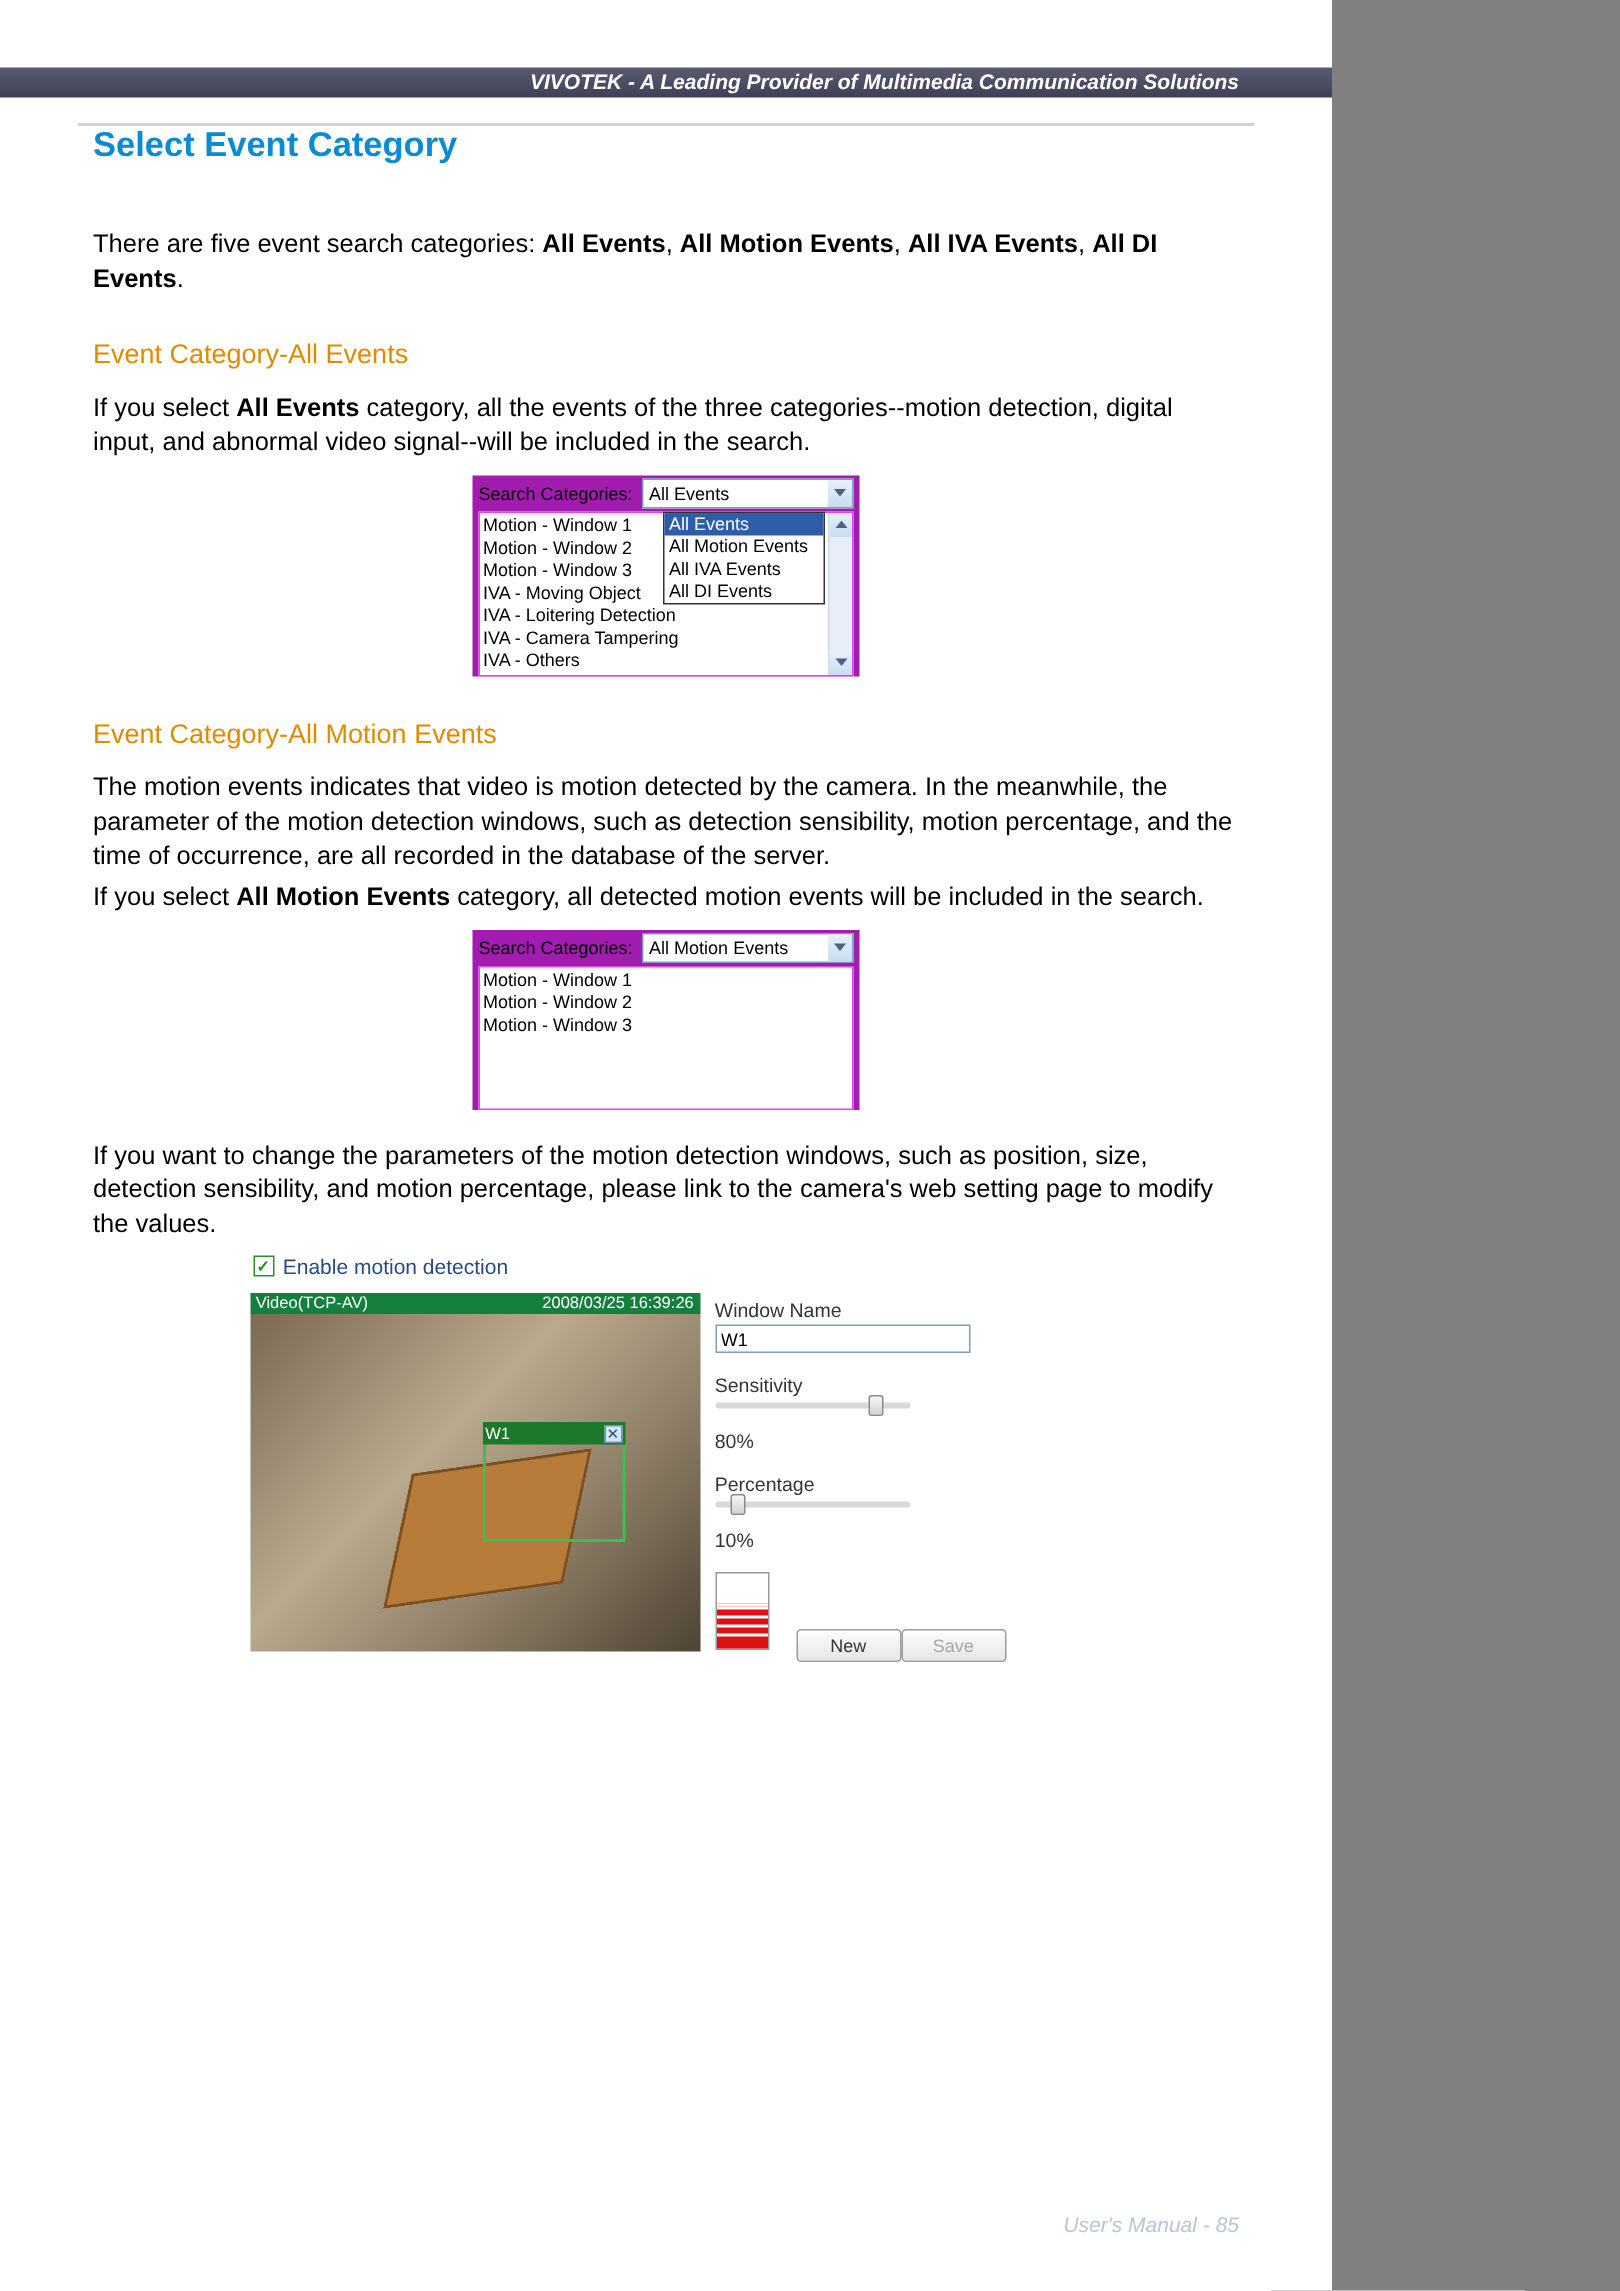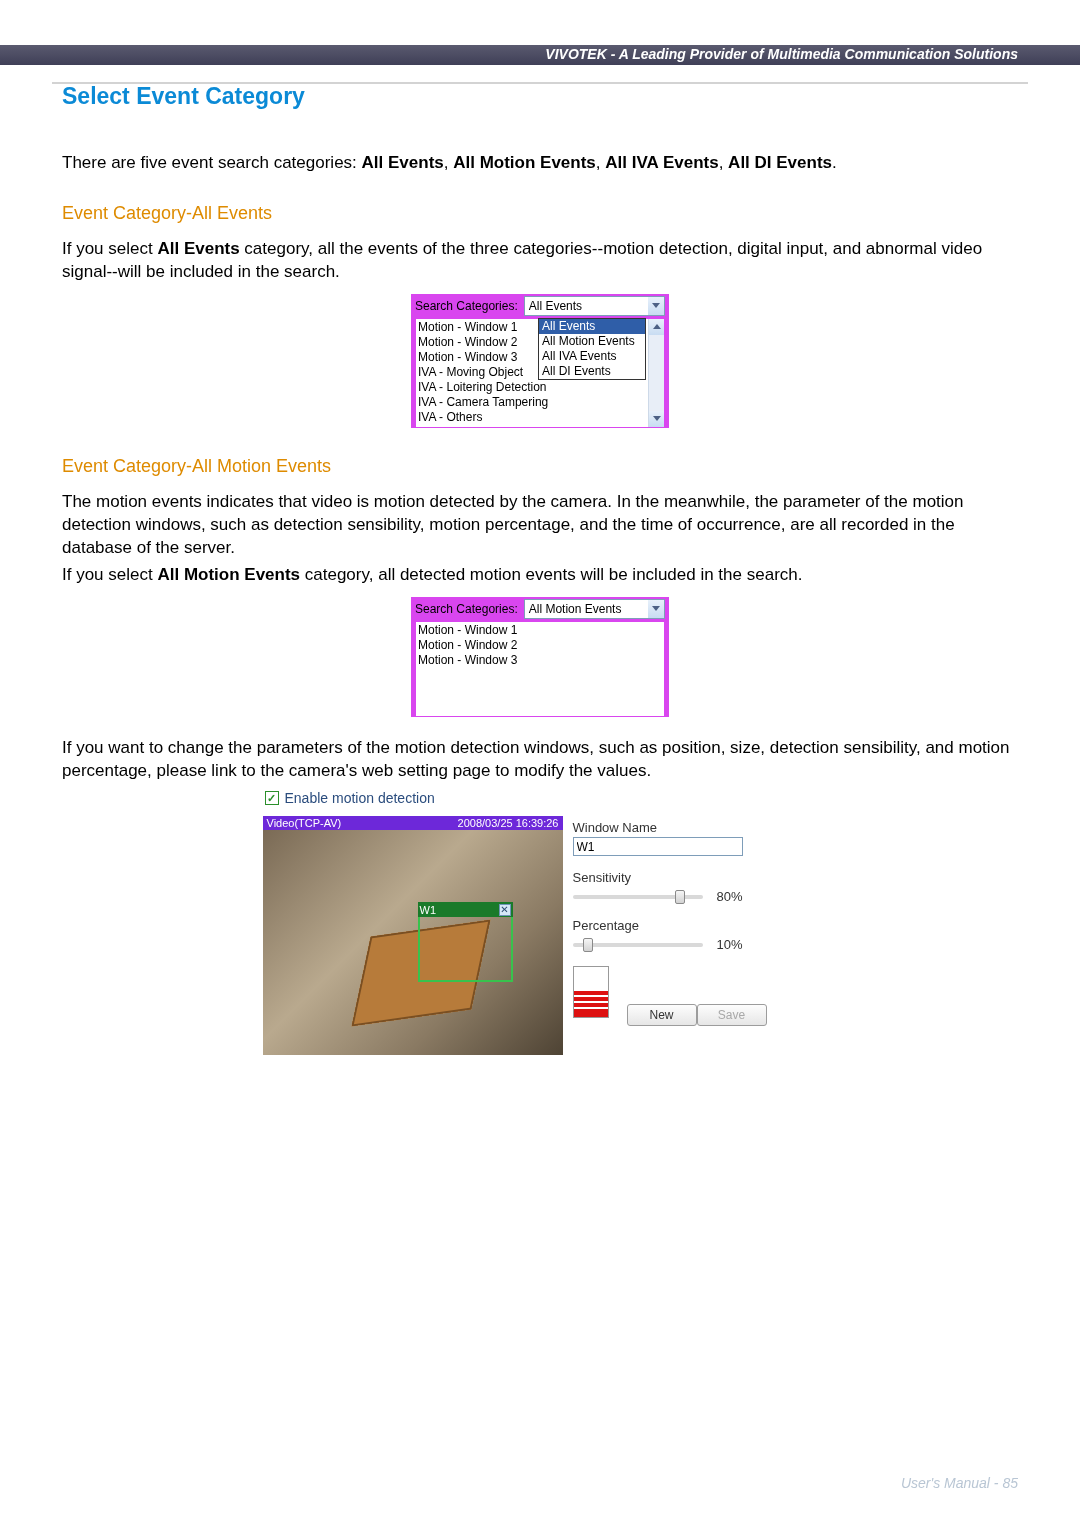--- a/index.html
+++ b/index.html
@@ -1,26 +1,26 @@
 <!DOCTYPE html>
 <html><head>
   <meta charset="utf-8">
   <style>
     * { margin:0; padding:0; box-sizing:border-box; }
     body { font-family:Arial,Helvetica,sans-serif; background:#808080; width:1080px; }
-    .page { background:#fff; width:1080px; min-height:1527px; position:relative; padding:45px 62px 0; }
+    .page { background:#fff; width:888px; min-height:1527px; position:relative; padding:45px 62px 0; }
     .header-bar { position:absolute; top:45px; left:0; right:0; height:20px; background:linear-gradient(#5a5a6f,#3f3f57); color:#fff; font-style:italic; font-weight:bold; font-size:14px; text-align:right; padding:1px 62px 0 0; }
     .header-underline { position:absolute; top:82px; left:52px; right:52px; height:2px; background:#d3d3d3; }
     .content { padding-top:38px; }
     h1 { color:#0b8ad6; font-size:23px; font-weight:bold; margin-bottom:42px; }
     h2 { color:#de8b00; font-size:18px; font-weight:normal; margin:28px 0 14px; }
     p { font-size:17px; line-height:1.35; margin-bottom:4px; }
     .b { font-weight:bold; }
     .shot { display:block; margin:10px auto 20px; }
-    .sc { background:#d946ef; font-family:Tahoma,Arial,sans-serif; font-size:12px; }
+    .sc { background:#a21caf; font-family:Tahoma,Arial,sans-serif; font-size:12px; }
     .sc1 { width:258px; }
     .sc-row { display:flex; align-items:center; padding:2px 4px; gap:6px; }
     .sc-sel { display:flex; align-items:center; background:#fff; border:1px solid #7e9db9; height:20px; flex:1; }
     .sc-sel span { flex:1; padding:0 4px; }
     .sel-btn { width:16px; height:18px; background:linear-gradient(#e8f1fb,#c8dcf2); display:flex; align-items:center; justify-content:center; }
     .chev { width:0; height:0; border-left:4px solid transparent; border-right:4px solid transparent; border-top:5px solid #4d6185; }
     .sc-list { position:relative; background:#fff; border:1px solid #d946ef; margin:0 4px 4px; }
     .list-items { padding:1px 2px; line-height:15px; }
     .dropdown-overlay { position:absolute; top:-1px; left:122px; width:108px; background:#fff; border:1px solid #333; z-index:2; line-height:15px; }
     .dd-hi { background:#2f5ea8; color:#fff; padding:0 3px; }
@@ -29,30 +29,30 @@
     .sb-btn { height:16px; background:linear-gradient(#e8f1fb,#c8dcf2); display:flex; align-items:center; justify-content:center; }
     .chev-up { width:0; height:0; border-left:4px solid transparent; border-right:4px solid transparent; border-bottom:5px solid #4d6185; }
     .sc2 { width:258px; }
     .sc2 .sc-list { height:96px; }
     
     .md-wrap { width:555px; margin:8px auto 0; }
     .md-check { display:flex; align-items:center; gap:6px; font-size:14px; color:#2a4c7d; margin:0 0 10px 2px; }
     .chk { width:14px; height:14px; border:1px solid #2a8f2a; display:flex; align-items:center; justify-content:center; color:#2a8f2a; font-size:11px; font-weight:bold; }
     .md-body { display:flex; gap:10px; }
     .video { width:300px; }
-    .vid-bar { background:#6d28d9; color:#fff; font-size:11px; display:flex; justify-content:space-between; padding:1px 4px; }
+    .vid-bar { background:#15803d; color:#fff; font-size:11px; display:flex; justify-content:space-between; padding:1px 4px; }
     .vid-img { width:300px; height:225px; position:relative; background:linear-gradient(135deg,#7a6a55 0%,#b9a98e 40%,#8a7a63 70%,#4e4334 100%); overflow:hidden; }
     .floor { position:absolute; left:98px; top:98px; width:120px; height:90px; background:#b77b3a; transform:skew(-12deg,-8deg); box-shadow:inset 0 0 0 2px #7a4f22; }
     .mw { position:absolute; left:155px; top:72px; width:95px; height:80px; border:2px solid #38c24d; }
     .mw-bar { position:absolute; top:-2px; left:-2px; right:-2px; height:15px; background:#1a7a2a; color:#fff; font-size:11px; display:flex; justify-content:space-between; align-items:center; padding:0 2px; }
     .mw-x { width:12px; height:12px; background:#d6e8f7; border:1px solid #6f94b8; color:#2d4d70; font-size:10px; display:flex; align-items:center; justify-content:center; }
     .side { flex:1; font-size:13px; color:#333; }
     .side-lbl { margin-top:4px; }
     .side-in { width:170px; height:19px; border:1px solid #7e9db9; background:#fff; font-size:12px; padding:0 3px; margin:2px 0 10px; }
-    .slider-row { display:flex; align-items:center; gap:14px; margin:4px 0 14px; }
+    .slider-row { display:flex; gap:14px; margin:4px 0 14px;flex-direction:column; }
     .slider { width:130px; height:4px; background:#d9d9d9; position:relative; border-radius:2px; }
     .thumb { position:absolute; top:-5px; width:10px; height:14px; background:linear-gradient(#f6f6f6,#d2d2d2); border:1px solid #8a8a8a; border-radius:2px; }
     .ind-box { width:36px; height:52px; border:1px solid #999; display:flex; flex-direction:column-reverse; margin-right:18px; margin-bottom:8px; float:left; }
     .ind-red { background:#d11; height:60%; border-top:2px solid #fff; }
     .ind-red div { height:6px; border-top:2px solid #fff; }
     .btns { display:flex; gap:0;text-align:right; }
     .wbtn { width:70px; height:22px; background:linear-gradient(#fdfdfd,#e6e6e6); border:1px solid #9c9c9c; border-radius:3px; font-size:12px; display:flex; align-items:center; justify-content:center; }
     .wbtn.dis { color:#a8a8a8; }
     .footer { position:absolute; bottom:36px; right:62px; color:#b9c6d4; font-style:italic; font-size:14px; }
   </style>

